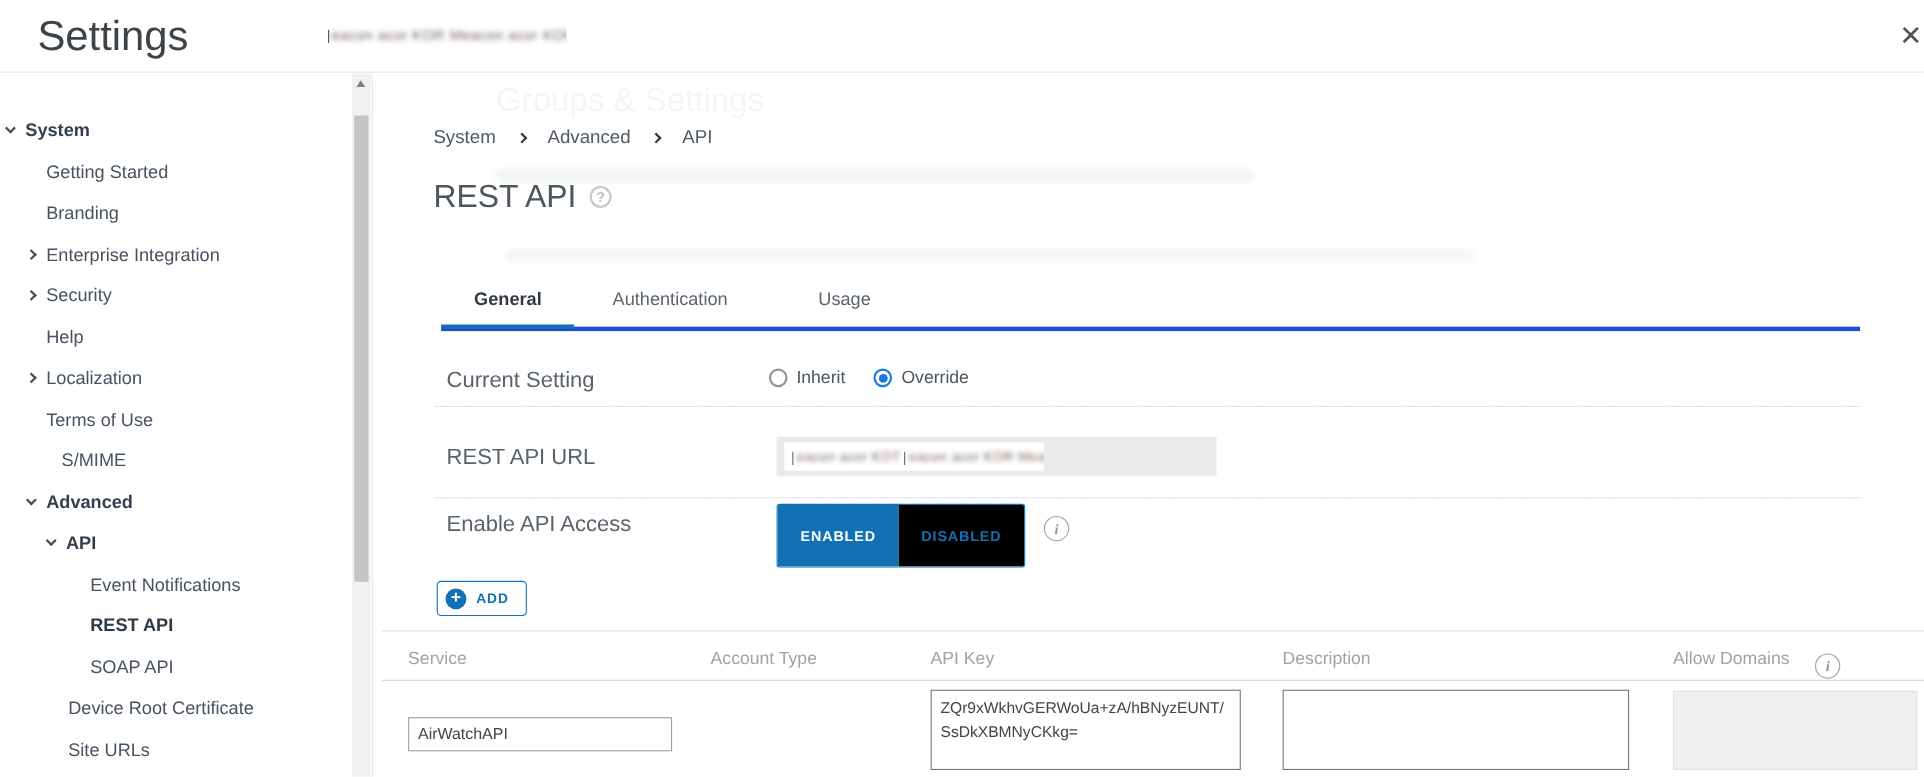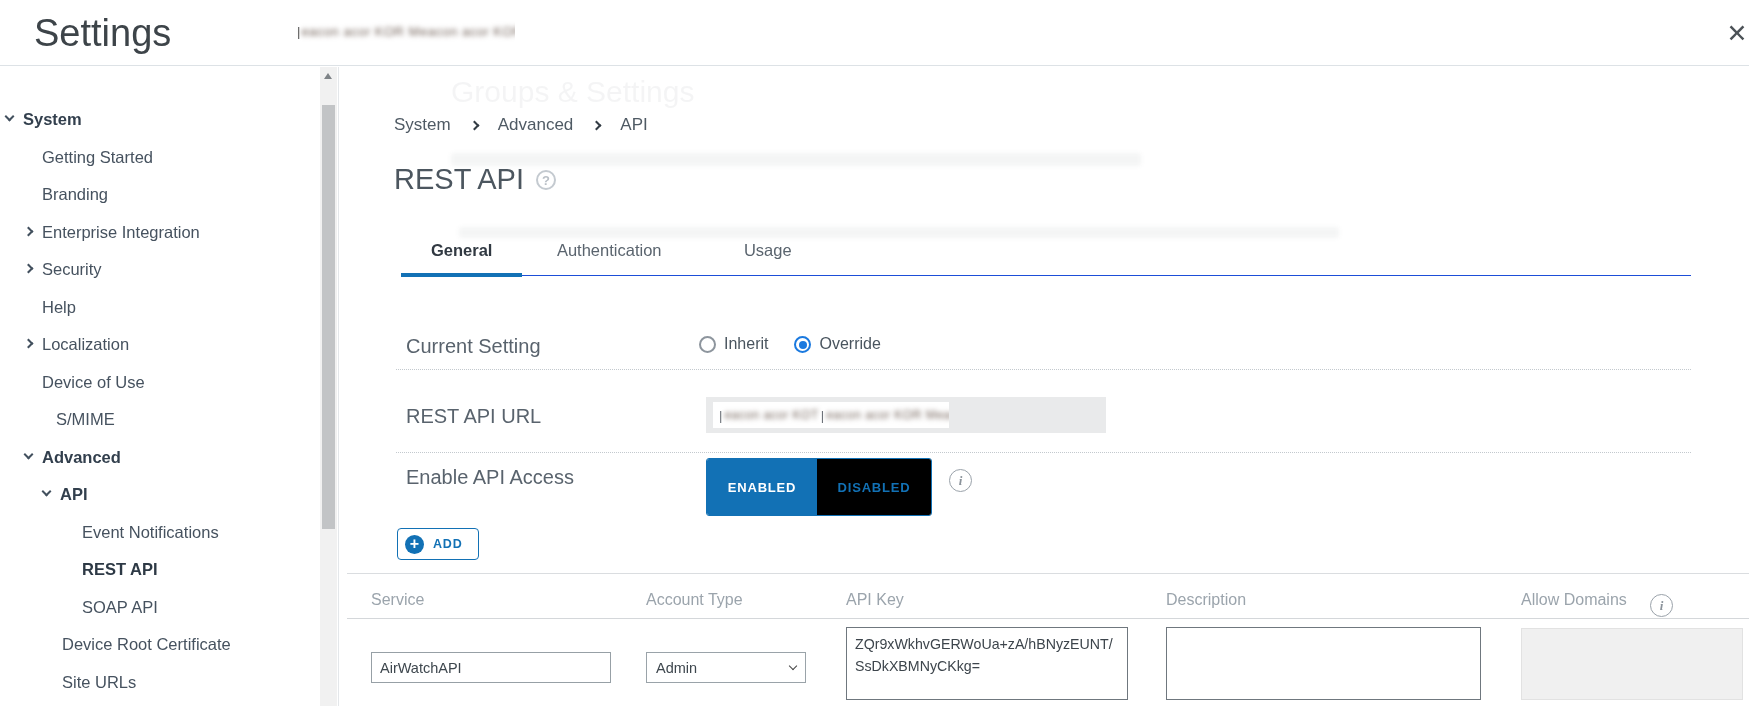--- a/index.html
+++ b/index.html
@@ -45,30 +45,30 @@
   .crumbs { position:absolute; left:55px; top:48px; display:flex; align-items:center; font-size:17px; color:#4f5a64; }
   .crumb { cursor:pointer; }
   .crumb-sep { display:inline-block; width:7px; height:7px; border-right:2.5px solid #333c44;
     border-bottom:2.5px solid #333c44; transform:rotate(-45deg); margin:0 20px; }
 
   .page-title { position:absolute; left:55px; top:96px; font-size:29px; color:#4c565f; font-weight:400; }
   .help-ic { display:inline-block; width:20px; height:20px; border:2px solid #c4cad0; border-radius:50%;
     font-size:13px; line-height:17px; text-align:center; color:#b9bfc6; font-weight:700;
     vertical-align:4px; margin-left:12px; }
 
-  .tabsbar { position:absolute; left:62px; top:174px; width:1290px; border-bottom:1px solid #1d4ed8; }
+  .tabsbar { position:absolute; left:62px; top:196px; width:1290px; border-bottom:4px solid #1d4ed8; }
   .tab { display:inline-block; padding:0 30px 13px; font-size:16.5px; color:#5a646e; cursor:pointer;
          border-bottom:4px solid transparent; margin-bottom:-2px; }
   .tab.active { color:#313942; font-weight:700; border-bottom-color:#1271b5; }
   .tab.t3 { margin-left:18px; }
 
   .row-label { position:absolute; left:67px; font-size:20px; color:#59636d; }
   .dotted { position:absolute; left:57px; width:1295px; border-top:1px dotted #c3c9ce; }
 
-  .radios { position:absolute; left:360px; top:268px; display:flex; align-items:flex-end; }
+  .radios { position:absolute; left:360px; top:268px; display:flex; align-items:flex-start; }
   .radio { width:17px; height:17px; border:2px solid #8d959d; border-radius:50%; position:relative;
            cursor:pointer; flex:none; }
   .radio.sel { border-color:#1a79df; }
   .radio.sel::after { content:''; position:absolute; left:2.5px; top:2.5px; right:2.5px; bottom:2.5px;
     background:#1a79df; border-radius:50%; }
   .radio-lbl { font-size:16px; color:#49545e; margin:0 26px 0 8px; cursor:pointer; }
 
   .url-field { position:absolute; left:367px; top:330px; width:400px; height:36px; background:#e9eaeb; }
   .url-inner { position:absolute; left:7px; top:5px; width:236px; height:26px; background:#fff;
     display:flex; align-items:center; padding:0 4px; overflow:hidden; white-space:nowrap; font-size:12px; }
@@ -126,21 +126,21 @@
 </div>
 
 <div class="sidebar" id="sidebar">
     <div class="side-item semibold" style="top: 43px; left: 0px; padding-left: 23px;"><span class="chev down" style="left: 6px;"></span><span class="lbl">System</span></div>
     <div class="side-item" style="top: 81px; left: 0px; padding-left: 42px;"><span class="lbl">Getting Started</span></div>
     <div class="side-item" style="top: 118px; left: 0px; padding-left: 42px;"><span class="lbl">Branding</span></div>
     <div class="side-item" style="top: 156px; left: 0px; padding-left: 42px;"><span class="chev right" style="left: 25px;"></span><span class="lbl">Enterprise Integration</span></div>
     <div class="side-item" style="top: 193px; left: 0px; padding-left: 42px;"><span class="chev right" style="left: 25px;"></span><span class="lbl">Security</span></div>
     <div class="side-item" style="top: 231px; left: 0px; padding-left: 42px;"><span class="lbl">Help</span></div>
     <div class="side-item" style="top: 268px; left: 0px; padding-left: 42px;"><span class="chev right" style="left: 25px;"></span><span class="lbl">Localization</span></div>
-    <div class="side-item" style="top: 306px; left: 0px; padding-left: 42px;"><span class="lbl">Device of Use</span></div>
+    <div class="side-item" style="top: 306px; left: 0px; padding-left: 42px;"><span class="lbl">Terms of Use</span></div>
     <div class="side-item" style="top: 343px; left: 0px; padding-left: 56px;"><span class="lbl">S/MIME</span></div>
     <div class="side-item semibold" style="top: 381px; left: 0px; padding-left: 42px;"><span class="chev down" style="left: 25px;"></span><span class="lbl">Advanced</span></div>
     <div class="side-item semibold" style="top: 418px; left: 0px; padding-left: 60px;"><span class="chev down" style="left: 43px;"></span><span class="lbl">API</span></div>
     <div class="side-item" style="top: 456px; left: 0px; padding-left: 82px;"><span class="lbl">Event Notifications</span></div>
     <div class="side-item boldsel" style="top: 493px; left: 0px; padding-left: 82px;"><span class="lbl">REST API</span></div>
     <div class="side-item" style="top: 531px; left: 0px; padding-left: 82px;"><span class="lbl">SOAP API</span></div>
     <div class="side-item" style="top: 568px; left: 0px; padding-left: 62px;"><span class="lbl">Device Root Certificate</span></div>
     <div class="side-item" style="top: 606px; left: 0px; padding-left: 62px;"><span class="lbl">Site URLs</span></div>
   </div>
 
@@ -208,20 +208,16 @@
   <div class="tbl-topline"></div>
   <span class="th" style="left:32px;">Service</span>
   <span class="th" style="left:307px;">Account Type</span>
   <span class="th" style="left:507px;">API Key</span>
   <span class="th" style="left:827px;">Description</span>
   <span class="th" style="left:1182px;">Allow Domains</span>
   <div class="info-ic th-info">i</div>
   <div class="tbl-headline"></div>
 
   <input class="cell-input svc-input" value="AirWatchAPI" style="">
-  <div class="acct-select">
-    <span>Admin</span>
-    <span class="sel-chev"></span>
-  </div>
   <textarea class="cell-area key-area" spellcheck="false" style="">ZQr9xWkhvGERWoUa+zA/hBNyzEUNT/SsDkXBMNyCKkg=</textarea>
   <textarea class="cell-area desc-area" spellcheck="false" style=""></textarea>
   <div class="allow-box"></div>
 </div>
 
 </body></html>

